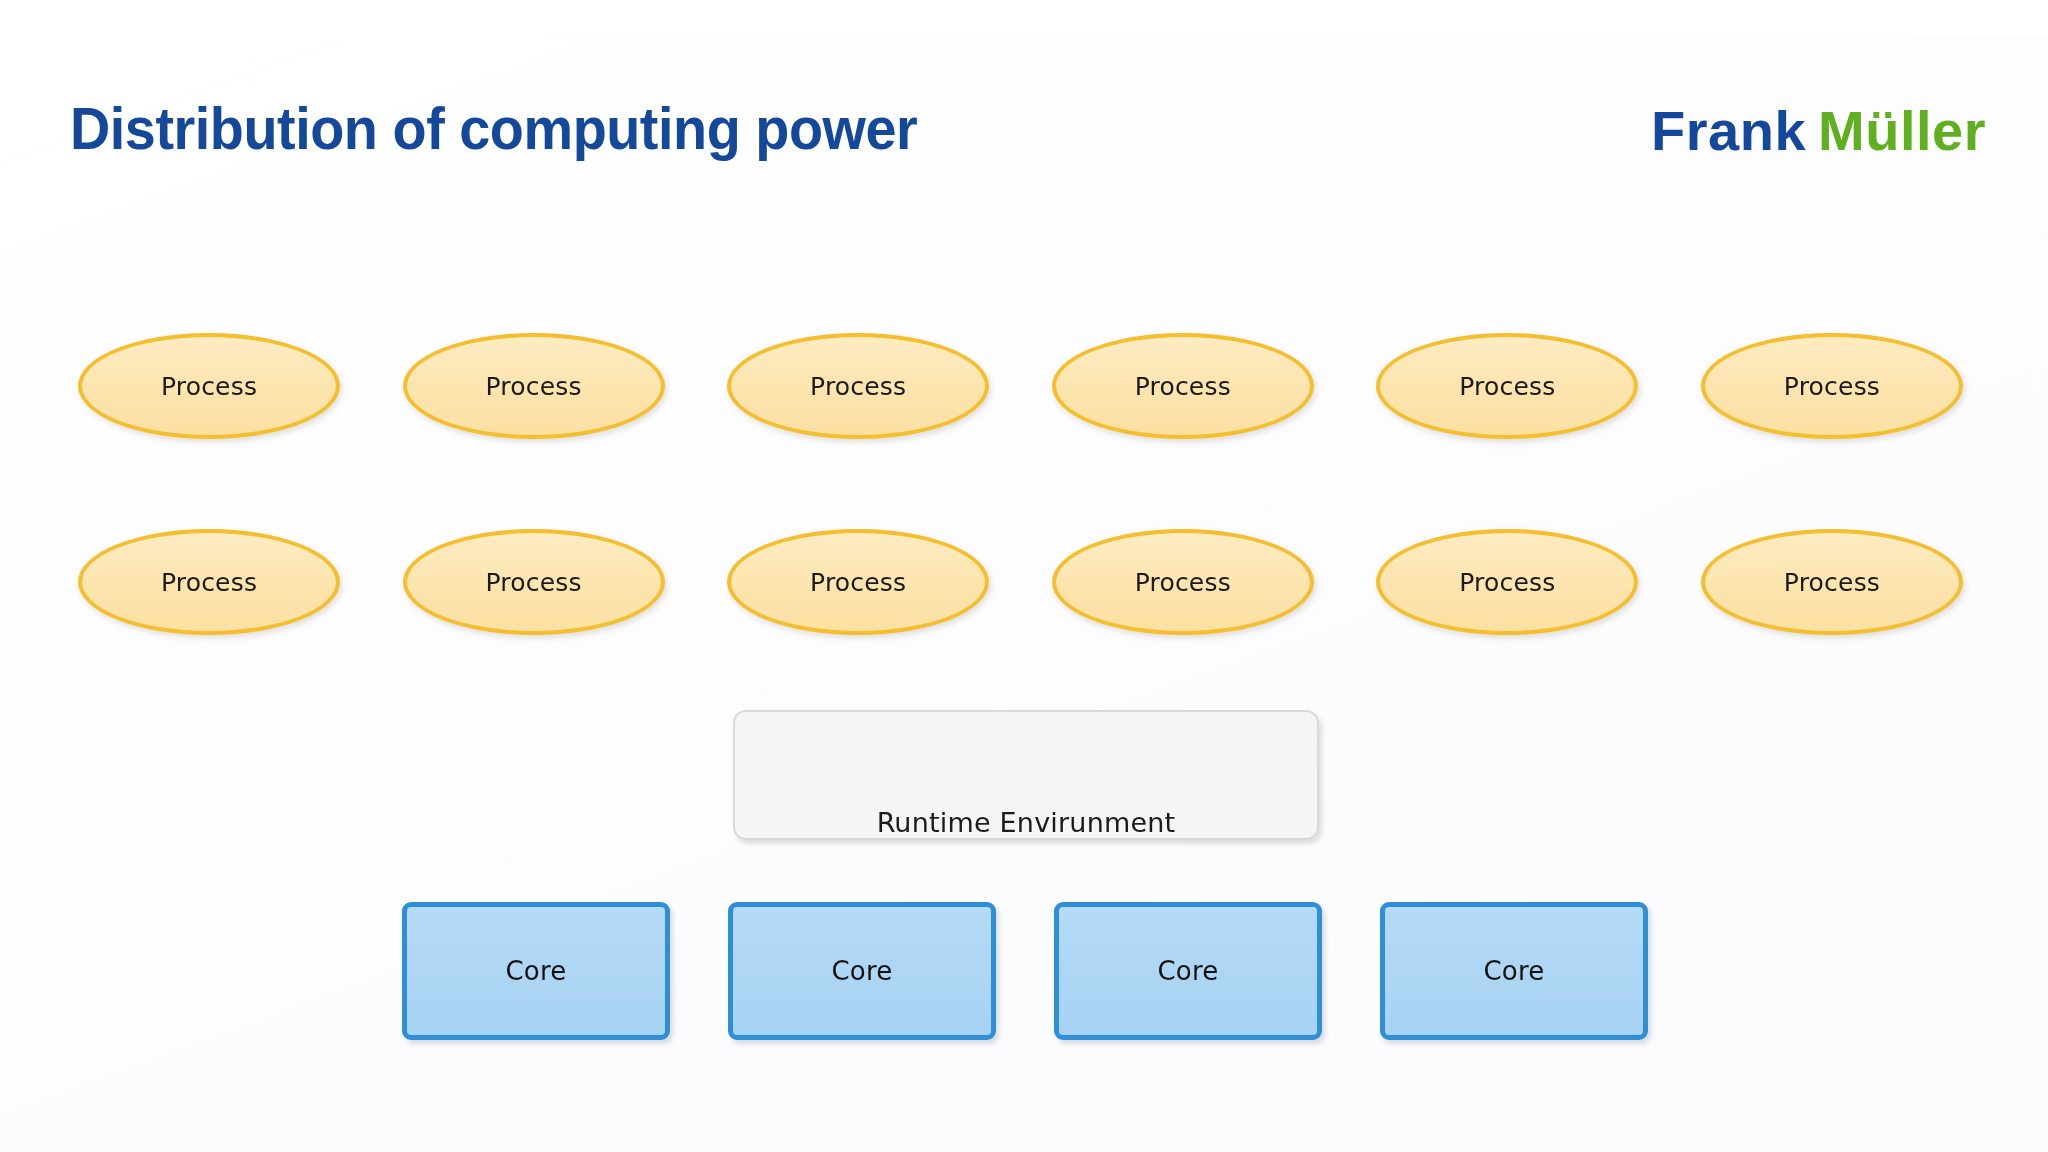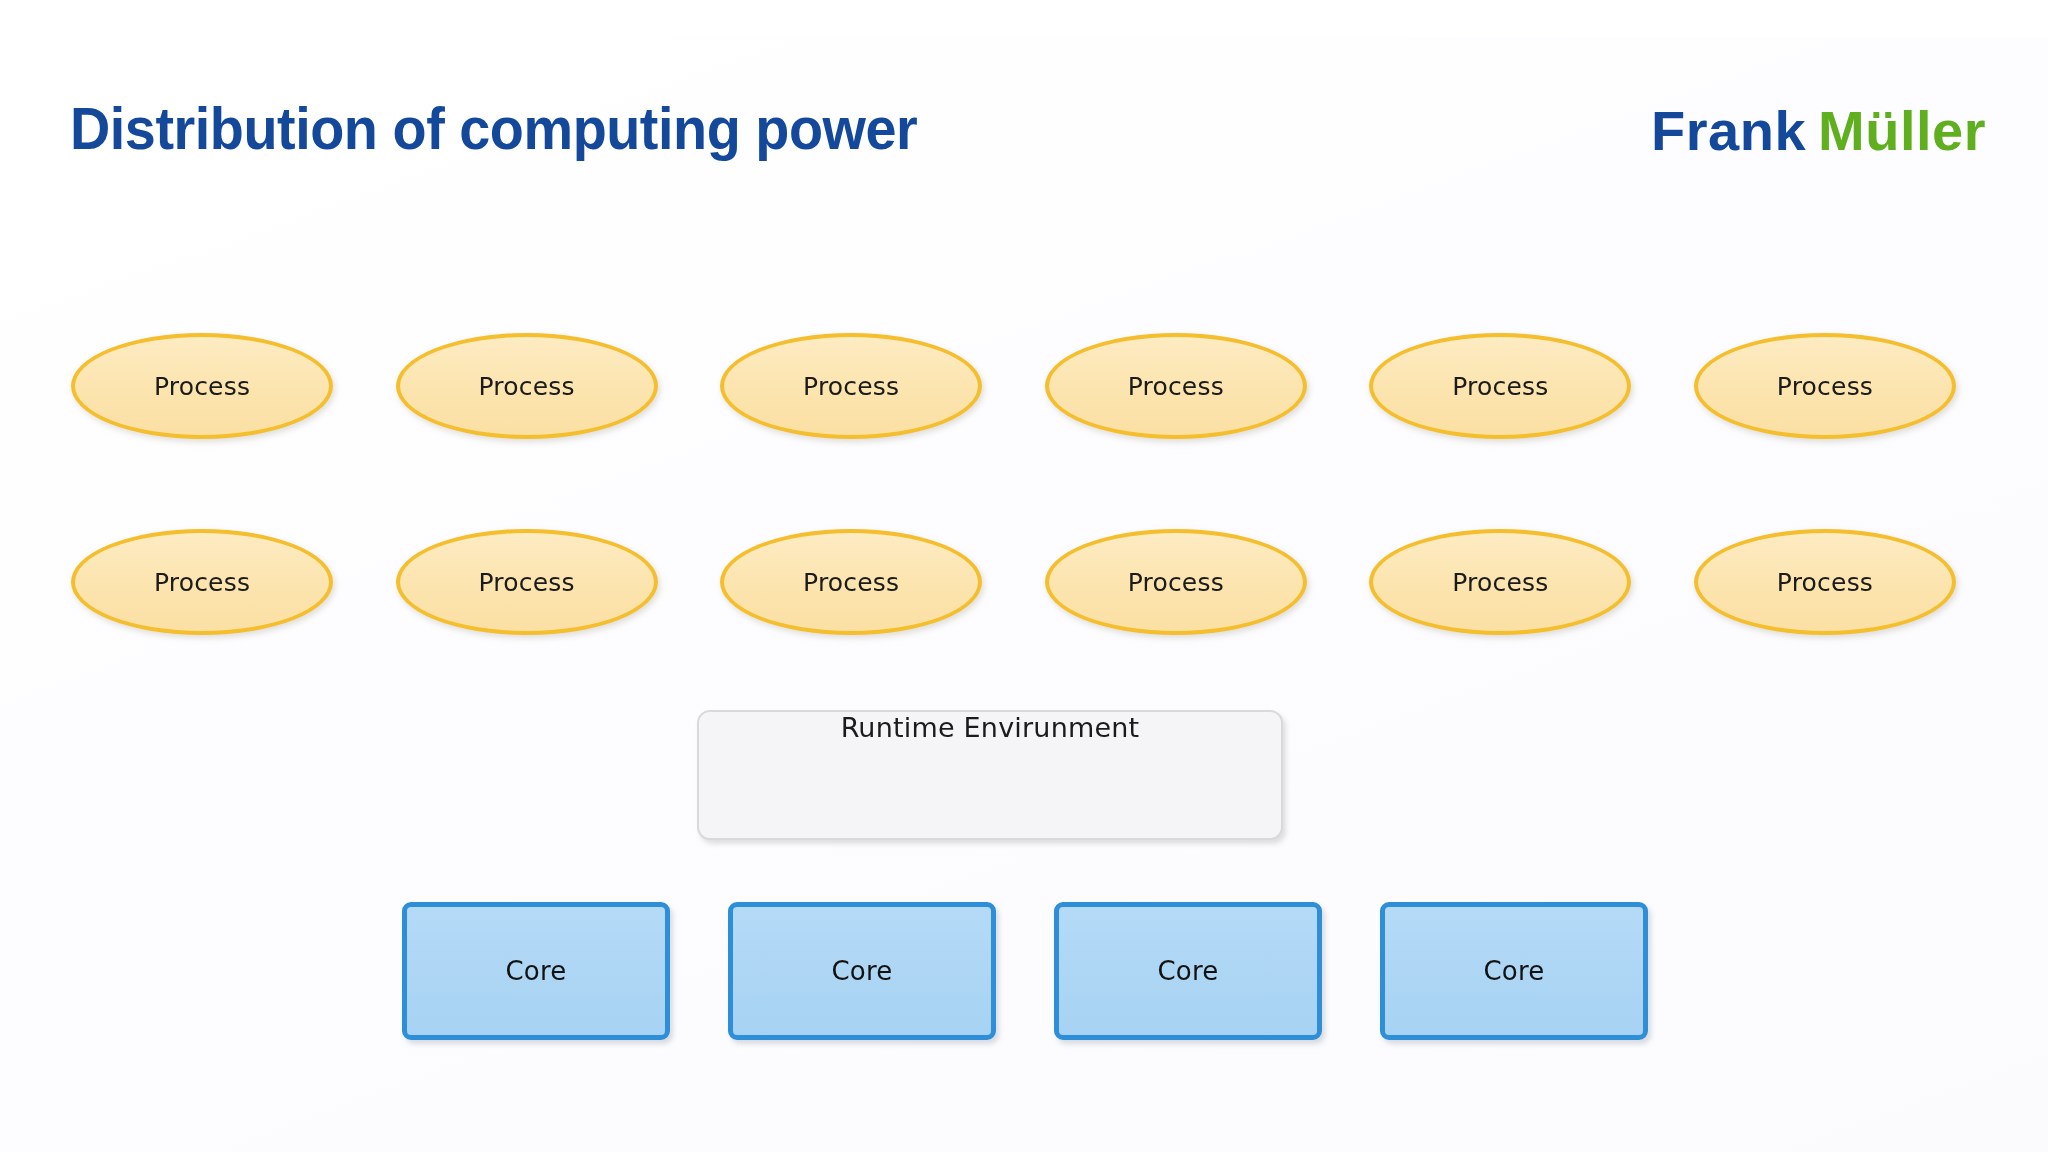--- a/index.html
+++ b/index.html
@@ -45,21 +45,21 @@
     line-height: 1;
     letter-spacing: 0.5px;
     white-space: nowrap;
   }
   #author-logo .first-name { color: #14489B; }
   #author-logo .last-name  { color: #5FAF1E; margin-left: 12px; }
 
   
   .process-row {
     position: absolute;
-    left: 71px;
+    left: 78px;
     width: 1885px;
     height: 108px;
     display: flex;
     justify-content: space-between;
     align-items: center;
   }
   #process-row-1 { top: 295px; }
   #process-row-2 { top: 491px; }
 
   .process-node {
@@ -79,30 +79,30 @@
     font-family: "DejaVu Sans", sans-serif;
     font-size: 25px;
     color: #1b1b1b;
     letter-spacing: 0.2px;
     pointer-events: none;
   }
 
   
   #runtime-box {
     position: absolute;
-    left: 697px;
+    left: 733px;
     top: 673px;
     width: 586px;
     height: 130px;
     box-sizing: border-box;
     border-radius: 13px;
     background: #F5F5F7;
     border: 2px solid #D9D9DB;
     display: flex;
-    align-items: flex-start;
+    align-items: flex-end;
     justify-content: center;
     box-shadow: 3px 4px 5px rgba(120,120,125,0.22);
   }
   #runtime-label {
     font-family: "DejaVu Sans", sans-serif;
     font-size: 27px;
     color: #1b1b1b;
     letter-spacing: 0.2px;
   }
 

